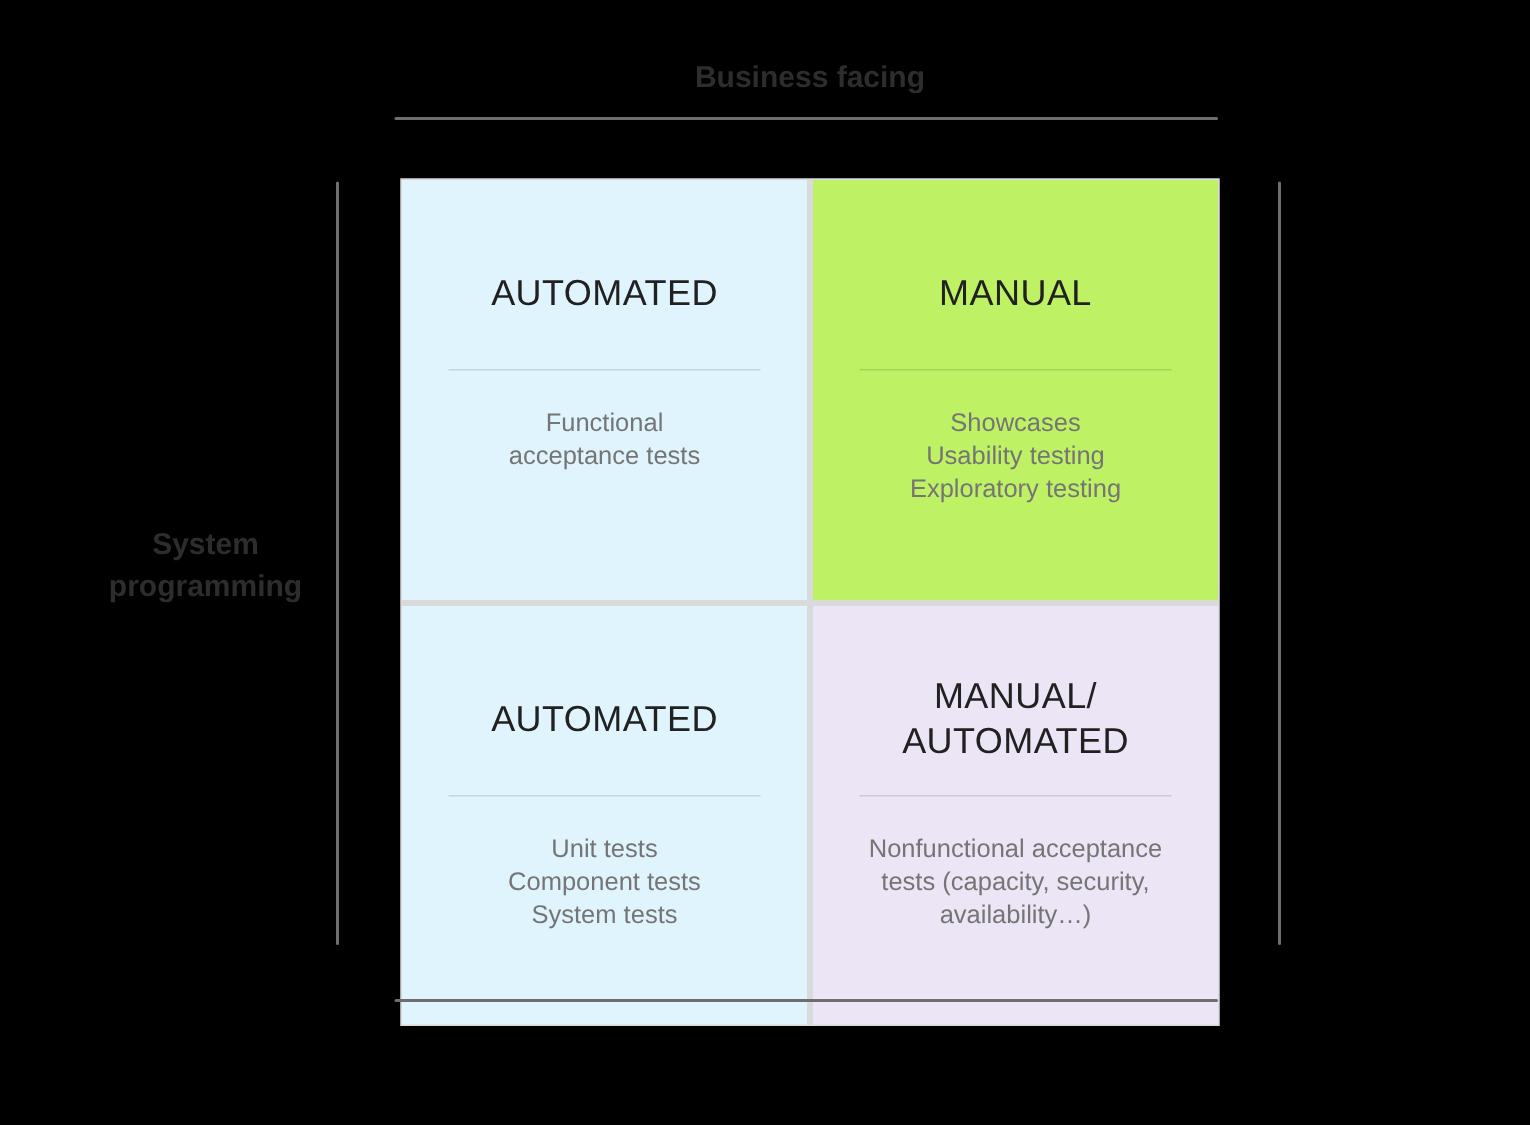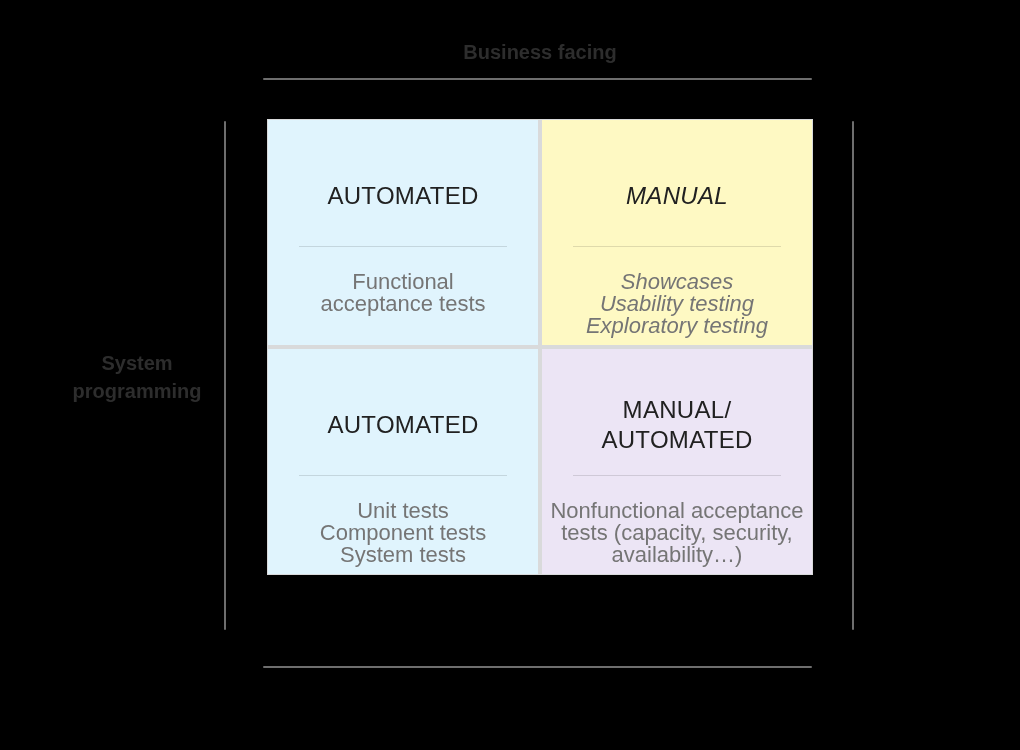--- a/index.html
+++ b/index.html
@@ -39,21 +39,21 @@
     width: 2px; top: 121px; height: 509px;
     background: var(--axis-line, #6e6e6e);
     border-radius: 2px;
   }
   .v-line.left { left: 224px; }
   .v-line.right { left: 852px; }
 
   .grid {
     position: absolute;
     left: 267px; top: 119px;
-    width: 546px; height: 456px;
+    width: 546px; height: 565px;
     display: grid;
     grid-template-columns: 1fr 1fr;
     grid-template-rows: 1fr 1fr;
     gap: 4px;
     background: var(--grid-gap, #d9dadb);
     border: 1px solid var(--grid-gap, #d9dadb);
     box-sizing: border-box;
   }
   .q { position: relative; }
   .q-title {
@@ -70,21 +70,21 @@
   }
   .q-divider {
     position: absolute;
     top: 126px; left: 31px; right: 31px; height: 1px;
     background: rgba(0,0,0,0.12);
   }
   .q-items {
     position: absolute;
     top: 151px; left: 6px; right: 6px;
     color: var(--q-text, #757575);
-    font-size: 22px;
+    font-size: 17px;
     line-height: 22px;
     text-align: center;
     white-space: pre-line;
   }
 </style>
 </head>
 <body>
 
 <div class="stage" style="--bg: #000000; --axis-label: #2d2d2d; --axis-line: #6e6e6e; --q-title: #212121; --q-text: #757575; --grid-gap: #d9dadb;">
 
@@ -97,21 +97,21 @@
 
   <div class="v-line right"></div>
 
   <div class="grid">
     <div class="q" style="background: rgb(224, 244, 253);">
       <div class="q-title">AUTOMATED</div>
       <div class="q-divider"></div>
       <div class="q-items">Functional
 acceptance tests</div>
     </div>
-    <div class="q" style="background: #fef9c3; font-style: italic;">
+    <div class="q" style="background: #bef264;">
       <div class="q-title">MANUAL</div>
       <div class="q-divider"></div>
       <div class="q-items">Showcases
 Usability testing
 Exploratory testing</div>
     </div>
     <div class="q" style="background: rgb(224, 244, 253);">
       <div class="q-title">AUTOMATED</div>
       <div class="q-divider"></div>
       <div class="q-items">Unit tests

